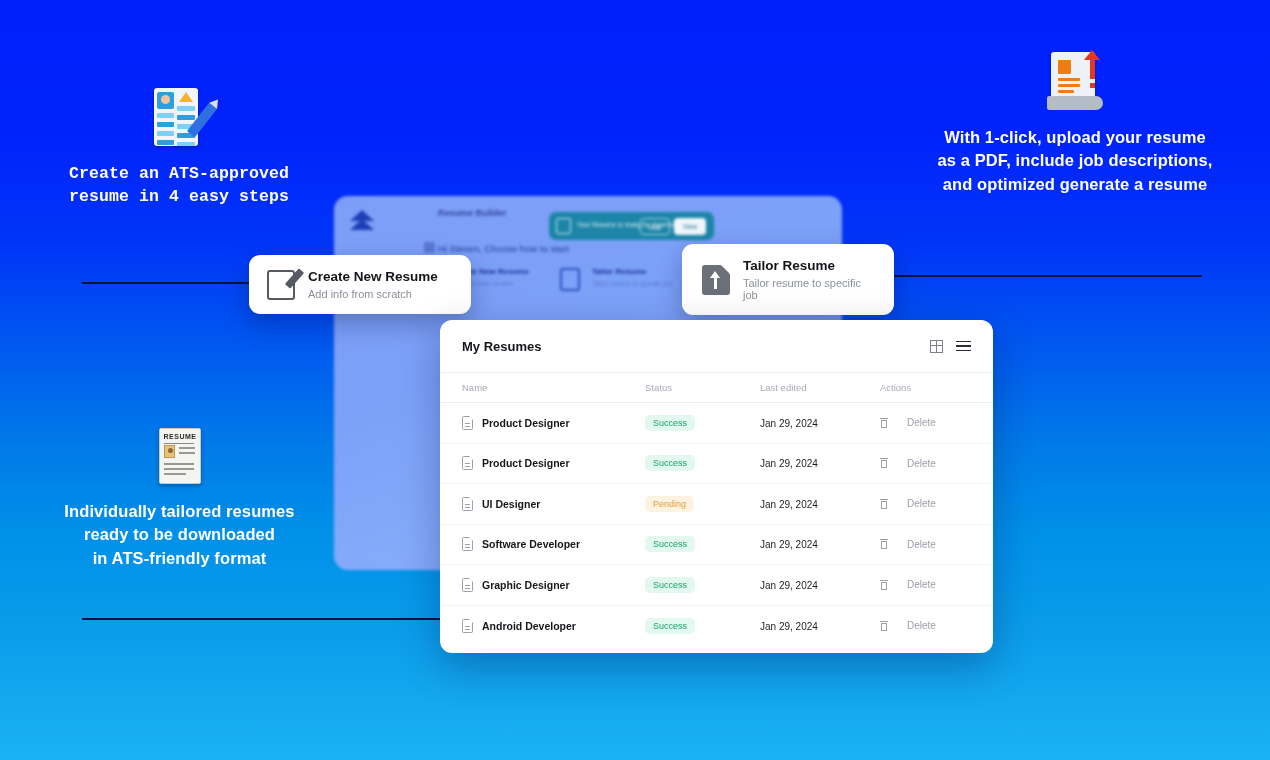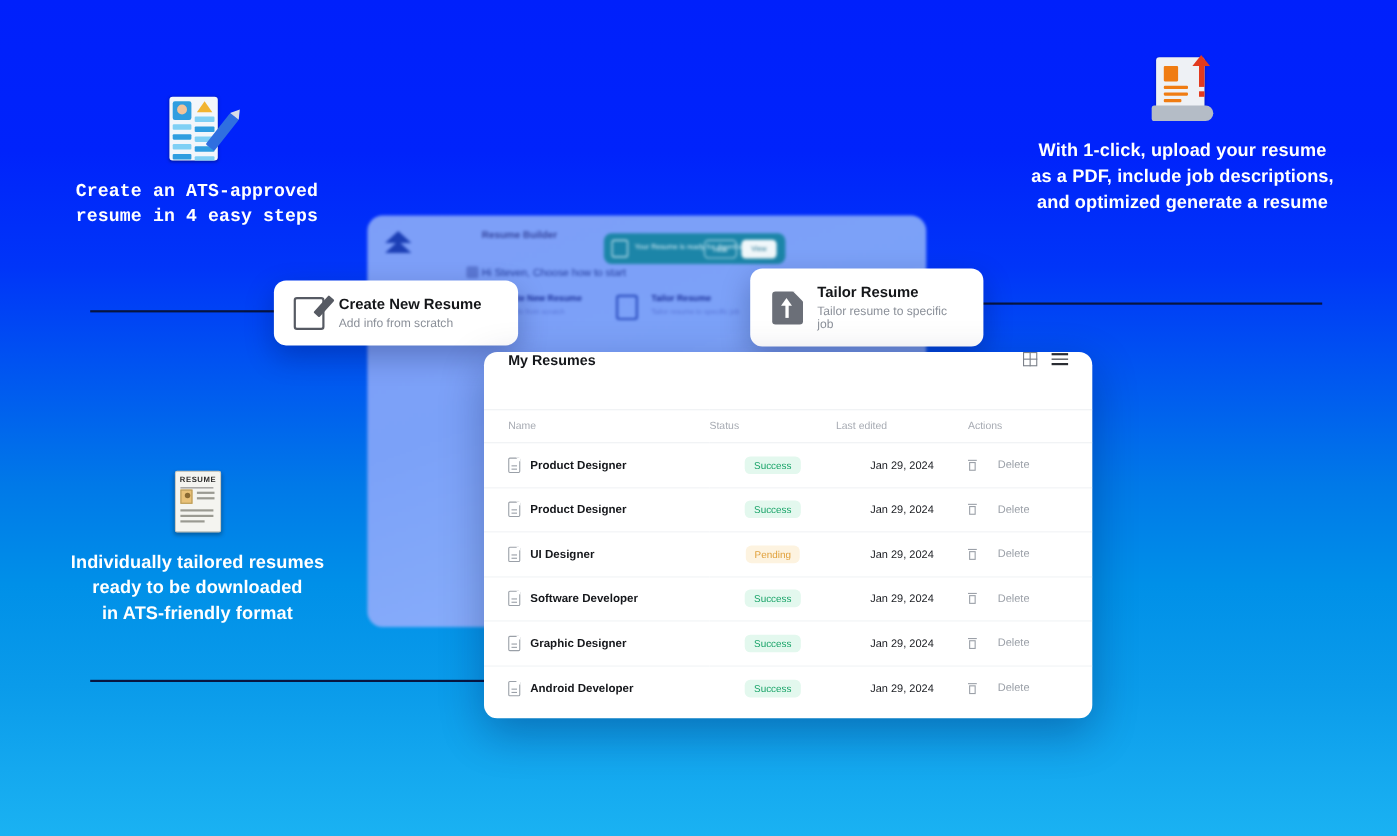--- a/index.html
+++ b/index.html
@@ -222,21 +222,21 @@
   #resumes-card {
     position: absolute;
     left: 440px; top: 320px;
     width: 553px; height: 333px;
     background: #ffffff;
     border-radius: 12px;
     box-shadow: 0 14px 40px rgba(0, 12, 70, .30);
     overflow: hidden;
   }
   #resumes-card .rc-head {
-    height: 52px; display:flex; align-items:flex-start; justify-content:space-between;
+    height: 52px; display:flex; align-items:center; justify-content:space-between;
     padding: 0 22px;
   }
   #resumes-card .rc-title { font-size: 13px; font-weight: bold; color: #14161a; }
   .view-toggles { display:flex; align-items:center; gap: 13px; }
   .vt-grid { width:13px; height:13px; position:relative; }
   .vt-grid i { position:absolute; background:#7b8089; }
   .vt-grid .o { inset:0; border:1.2px solid #7b8089; background:none; }
   .vt-grid .v { left:5.6px; top:0; width:1.2px; height:13px; }
   .vt-grid .h { top:5.6px; left:0; width:13px; height:1.2px; }
   .vt-list { width:15px; height:11px; position:relative; }
@@ -247,21 +247,21 @@
   table.resumes th {
     text-align:left; font-size:9.5px; font-weight:400; color:#a7abb3;
     padding: 9px 0 9px 0; border-top: 1px solid #eef0f3; border-bottom:1px solid #eef0f3;
   }
   table.resumes th:nth-child(1){ padding-left:22px; width: 205px; }
   table.resumes th:nth-child(2){ width: 115px; }
   table.resumes th:nth-child(3){ width: 120px; }
   table.resumes th:nth-child(4){ width: 113px; }
   table.resumes td {
     padding: 0; height: 40.5px; border-bottom: 1px solid #f1f3f6;
-    font-size: 10.5px; color: #16181c; text-align: center;
+    font-size: 10.5px; color: #16181c;
   }
   table.resumes td.c-name { padding-left:22px; }
   .name-cell { display:flex; align-items:center; gap:9px; }
   .file-ico { width:11px; height:14px; position:relative; flex:0 0 auto; }
   .file-ico .b {
     position:absolute; inset:0; border:1.2px solid #9aa0a8; border-radius:1.5px;
   }
   .file-ico .b:before {
     content:""; position:absolute; right:-1px; top:-1px;
     border-top:4px solid #ffffff; border-left:4px solid transparent;

